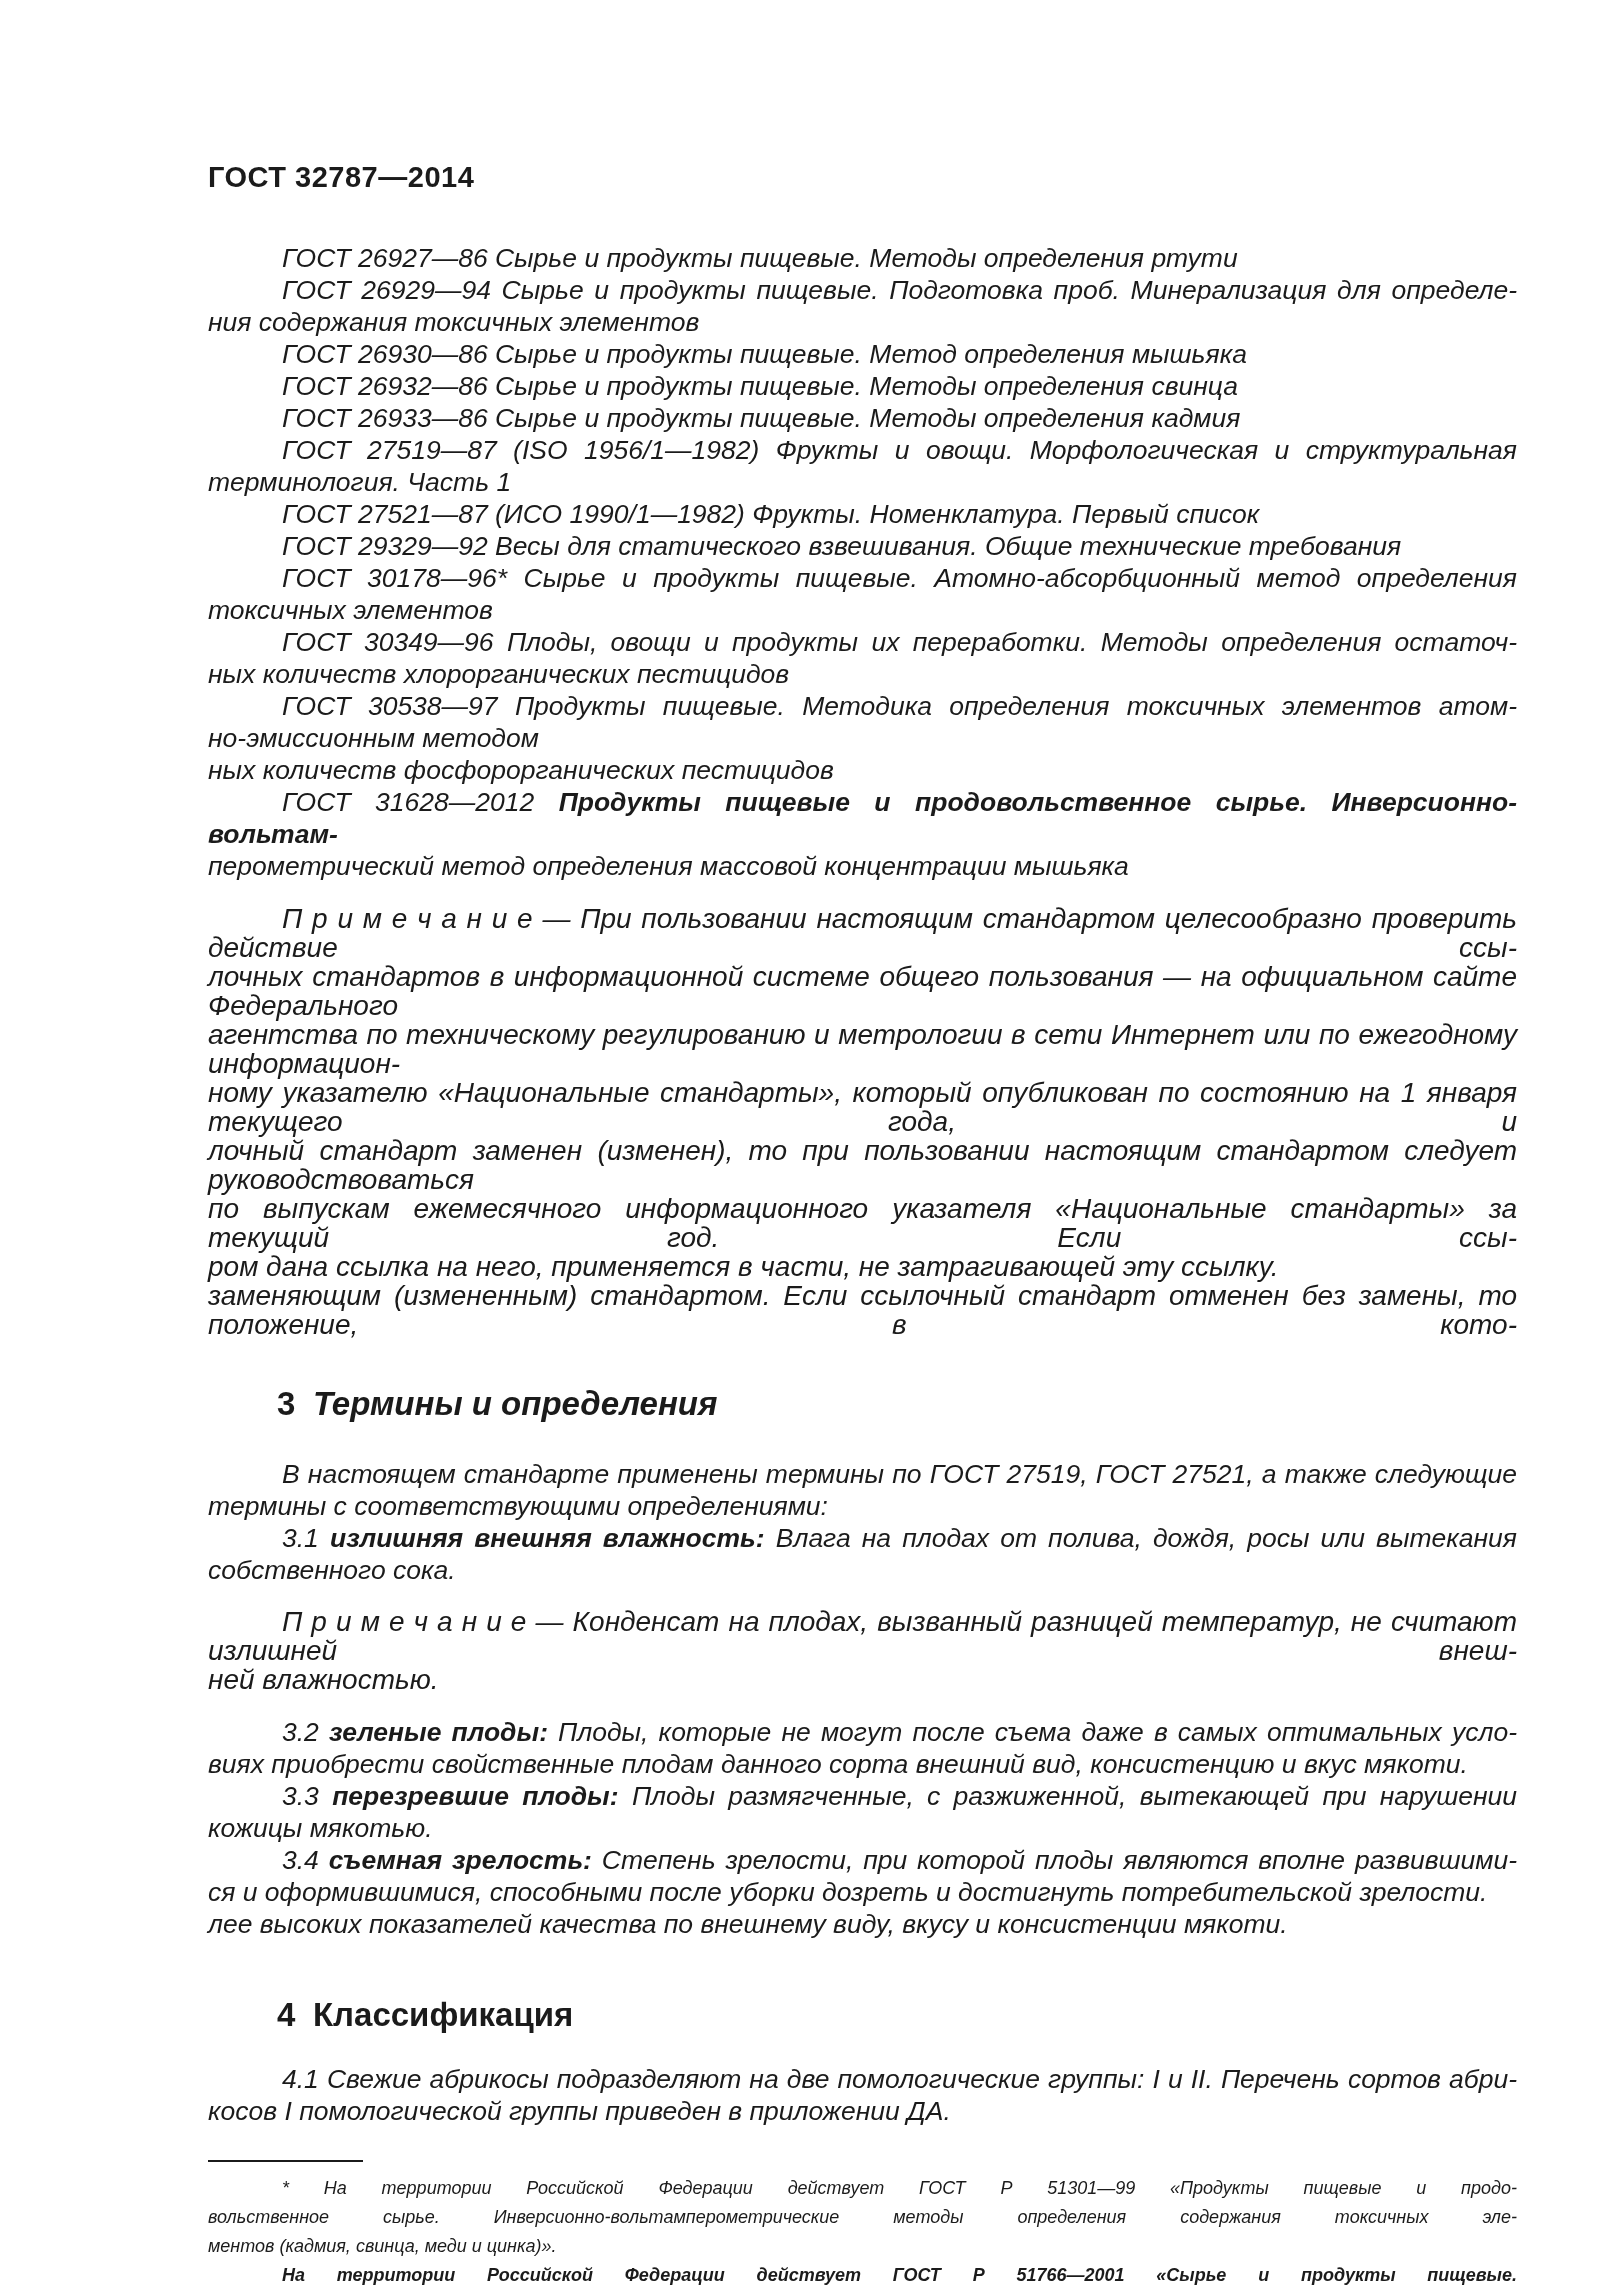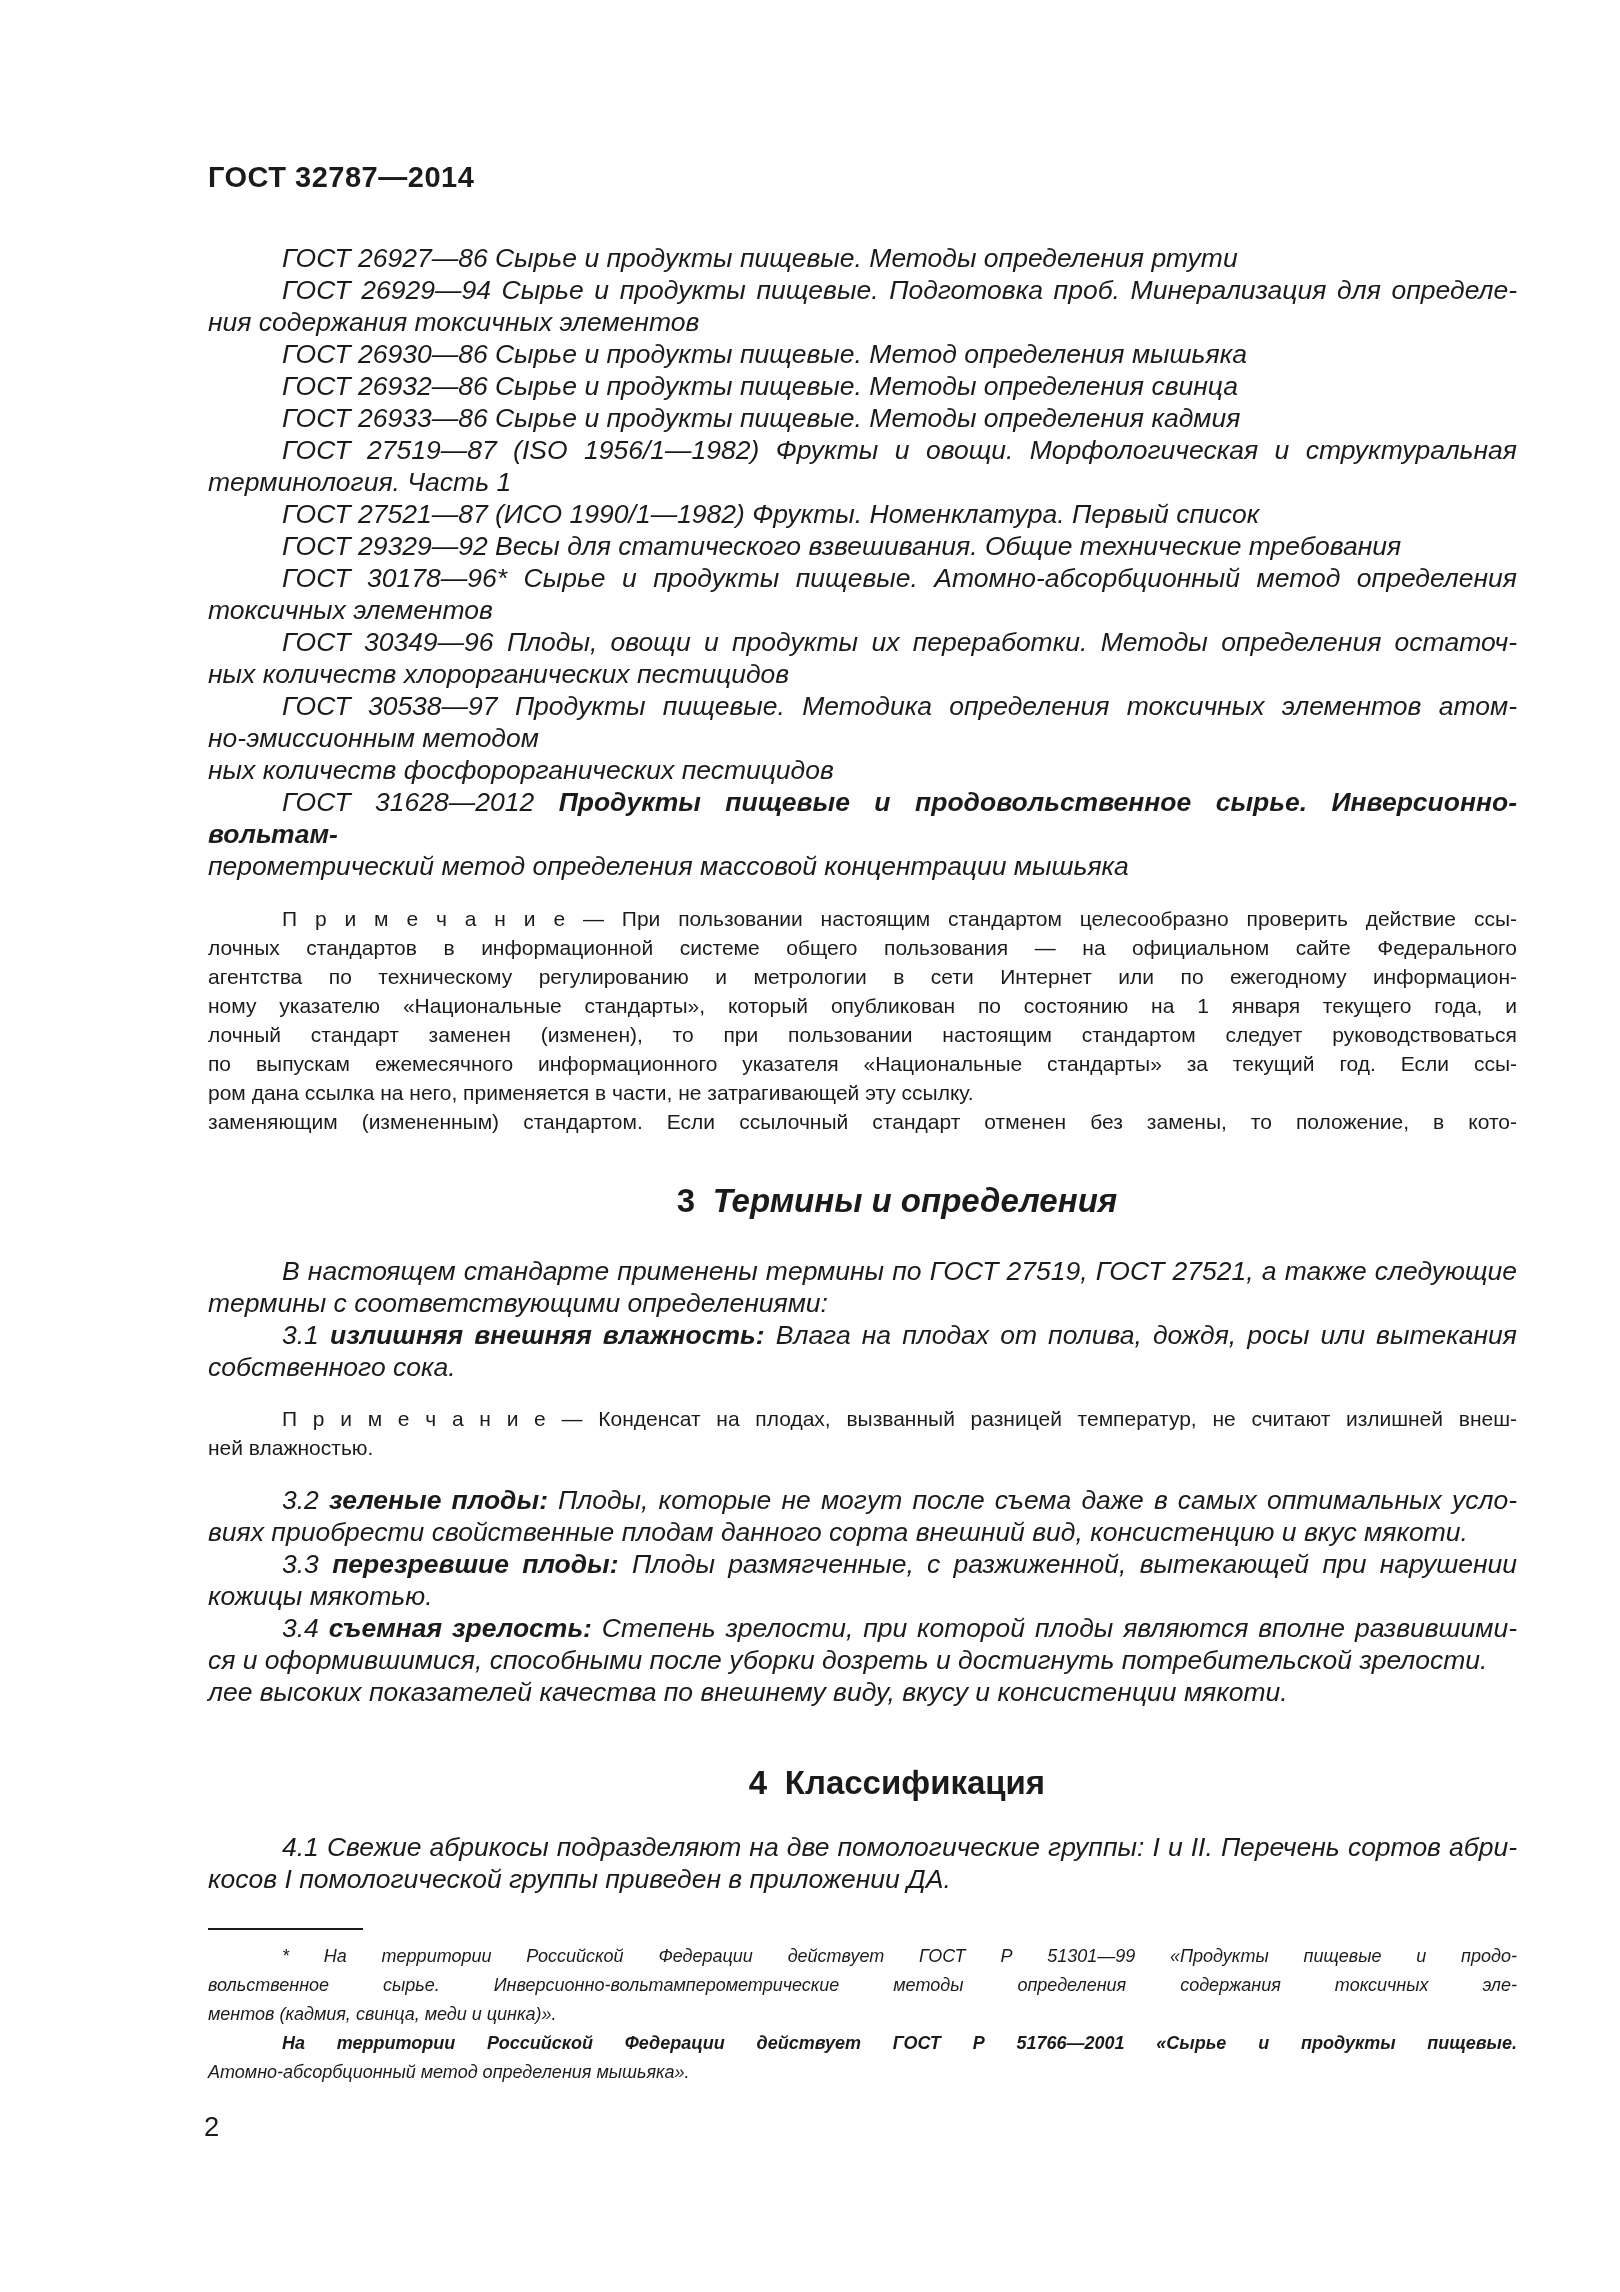--- a/index.html
+++ b/index.html
@@ -19,27 +19,27 @@
     letter-spacing:0.5px;
   }
   .refs { margin-top:49px; }
   .body-text { font-style:italic; font-size:26.5px; line-height:32px; text-align:justify; }
   .para { }
   .para .ln { text-align:justify; }
   .para .ln.j { text-align-last:justify; }
   .para .ln.fi { text-indent:74px; }
   .b { font-weight:bold; }
   .small-note {
-    font-size:21px; line-height:29px; 
+    font-size:28px; line-height:29px; font-style:italic;
     margin-top:21.6px;
   }
   .sec-heading {
     margin:45px 0 35px 69px;
     font-size:33px; line-height:39px; font-weight:bold; font-style:normal;
-    text-align:center;
+    text-align:left;
   }
   .sec-heading .num { font-style:normal; margin-right:17.6px; }
   .sec-heading .t-italic { font-style:italic; }
   .sec-heading .t-upright { font-style:normal; }
   .footnote-sep {
     margin-top:33px;
     width:155px; height:0;
     border-top:2px solid #1b1b1b;
   }
   .footnotes { margin-top:11.8px; font-size:18px; line-height:29px; font-style:italic; }

